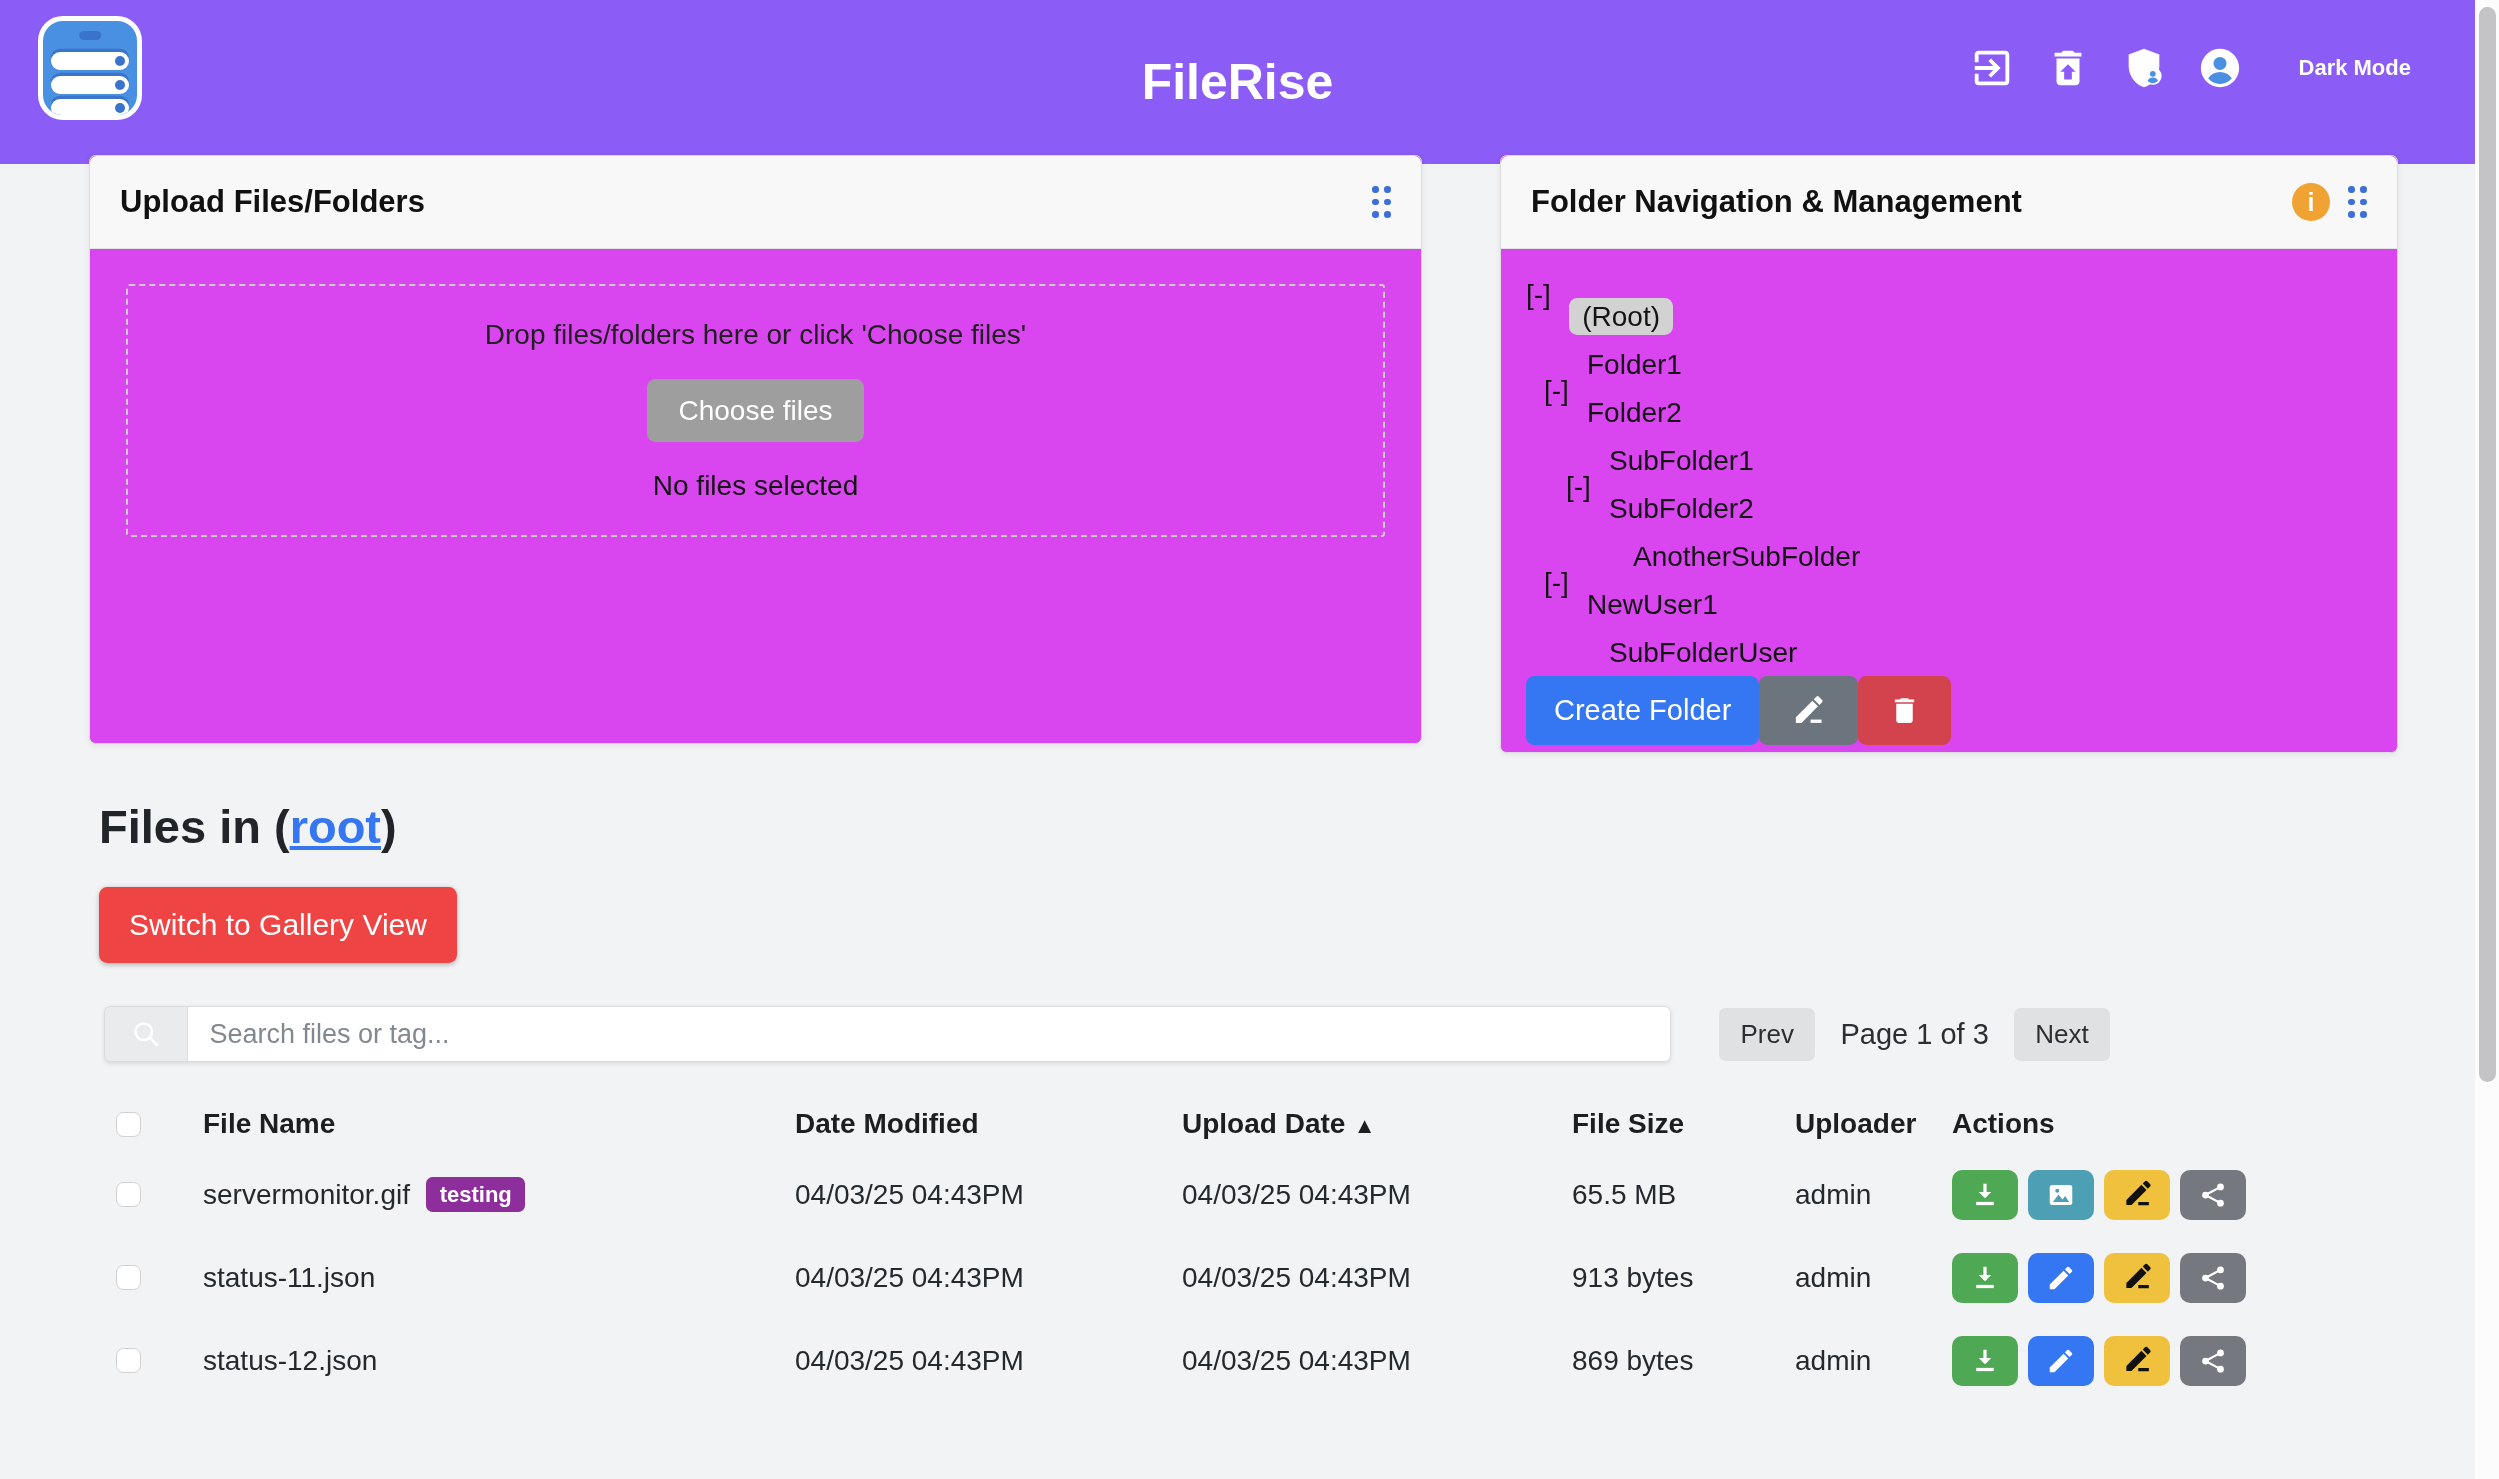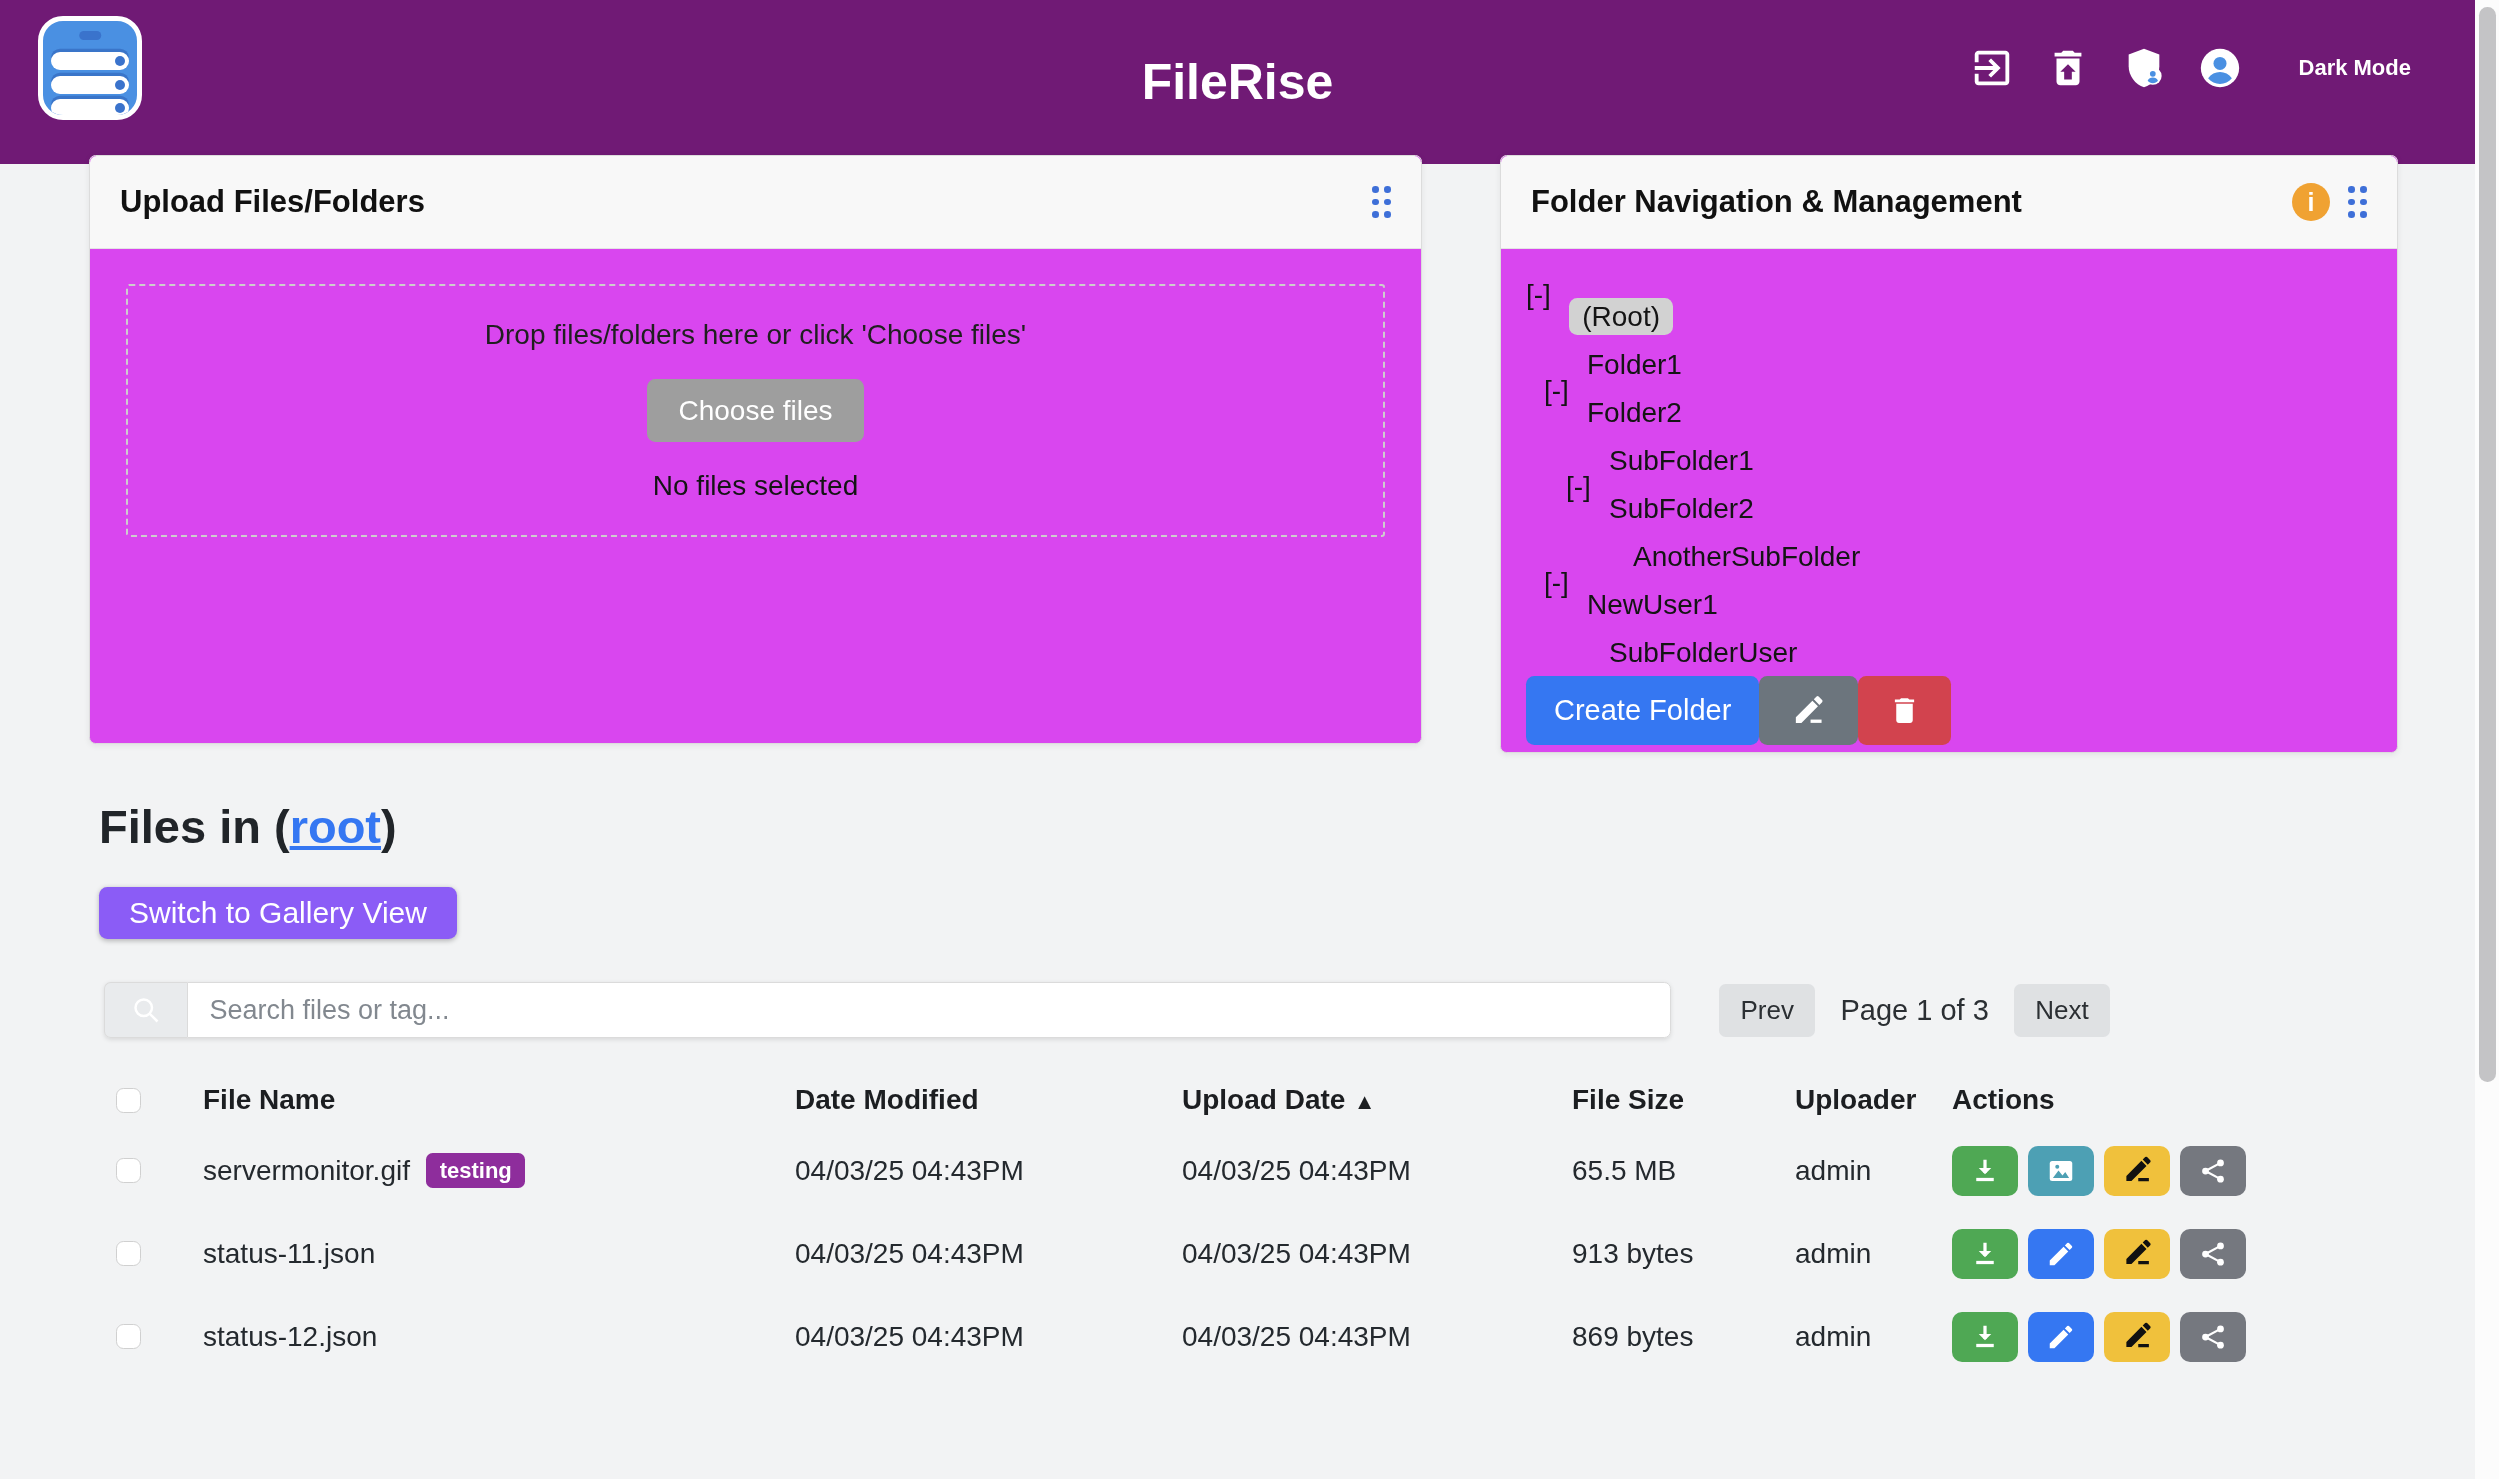--- a/index.html
+++ b/index.html
@@ -7,21 +7,21 @@
   body {
     font-family:"Liberation Sans", sans-serif;
     background:#f2f3f4;
     color:#24292e;
     position:relative;
   }
 
   
   .topbar {
     position:absolute; left:0; top:0; width:2475px; height:164px;
-    background:#701a75; display:flex; align-items:center;justify-content:flex-end;
+    background:#8b5cf6; display:flex; align-items:center;justify-content:flex-end;
   }
   .logo {
     position:absolute; left:38px; top:15.7px; width:104px; height:104px;
     background:#4a90e2; border:5.8px solid #ffffff; border-radius:25px;
     overflow:hidden;
   }
   .logo .vent { position:absolute; left:50%; transform:translateX(-50%); top:10px; width:21.5px; height:9px; background:#3a73cc; border-radius:5px; }
   .logo .slat { position:absolute; left:8.3px; right:8.3px; height:18px; background:#ffffff; border-radius:9px; box-shadow:0 -3.3px 0 rgba(40,85,170,.45); }
   .logo .slat i { position:absolute; right:4.1px; top:4.1px; width:10px; height:10px; background:#3a73cc; border-radius:50%; }
   .logo .s1 { top:31px; } .logo .s2 { top:55px; } .logo .s3 { top:78px; }
@@ -95,22 +95,22 @@
     display:flex; align-items:center; justify-content:center;
   }
   .icon-btn.gray { background:#6c757d; } .icon-btn.red { background:#d2434e; width:93px; }
   .icon-btn svg { width:33px; height:33px; }
 
   
   .files-section { position:absolute; left:99px; top:754px; width:2298px; }
   .files-heading { margin-top:45px; font-size:47px; font-weight:bold; color:#212529; }
   .files-heading a { color:#3577f2; text-decoration:underline; cursor:pointer; }
   .gallery-btn {
-    margin-top:33px; background:#8b5cf6; color:#fff; border:none; font-size:30px;
-    padding:8px 30px; height:52px; border-radius:8.3px; cursor:pointer;
+    margin-top:33px; background:#ef4444; color:#fff; border:none; font-size:30px;
+    padding:8px 30px; height:76px; border-radius:8.3px; cursor:pointer;
     box-shadow:0 1.7px 5px rgba(0,0,0,.25);
     font-family:"Liberation Sans", sans-serif;
   }
   .bulk-actions { margin-top:61px; display:flex; gap:21.5px; }
   .bulk-btn {
     border:none; border-radius:8.3px; color:#ffffff; font-size:26px;
     height:56px; padding:0 25px; cursor:pointer;
     font-family:"Liberation Sans", sans-serif;
   }
   .bulk-delete { background:#e18179; } .bulk-copy { background:#c7c7c7; }

